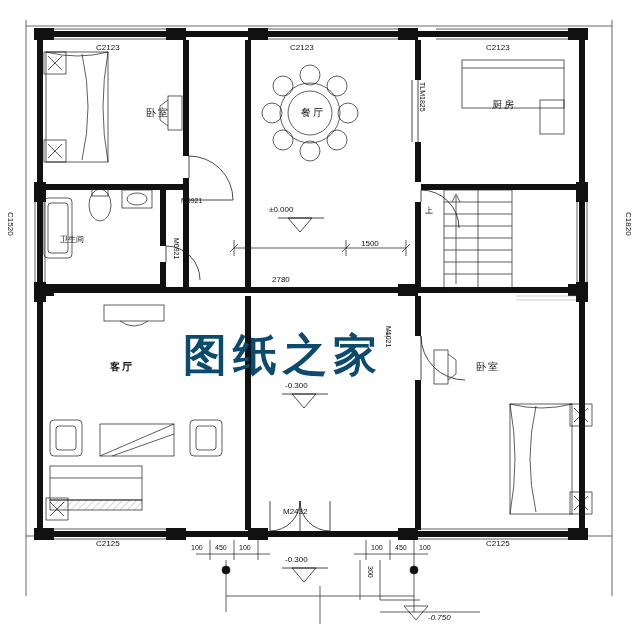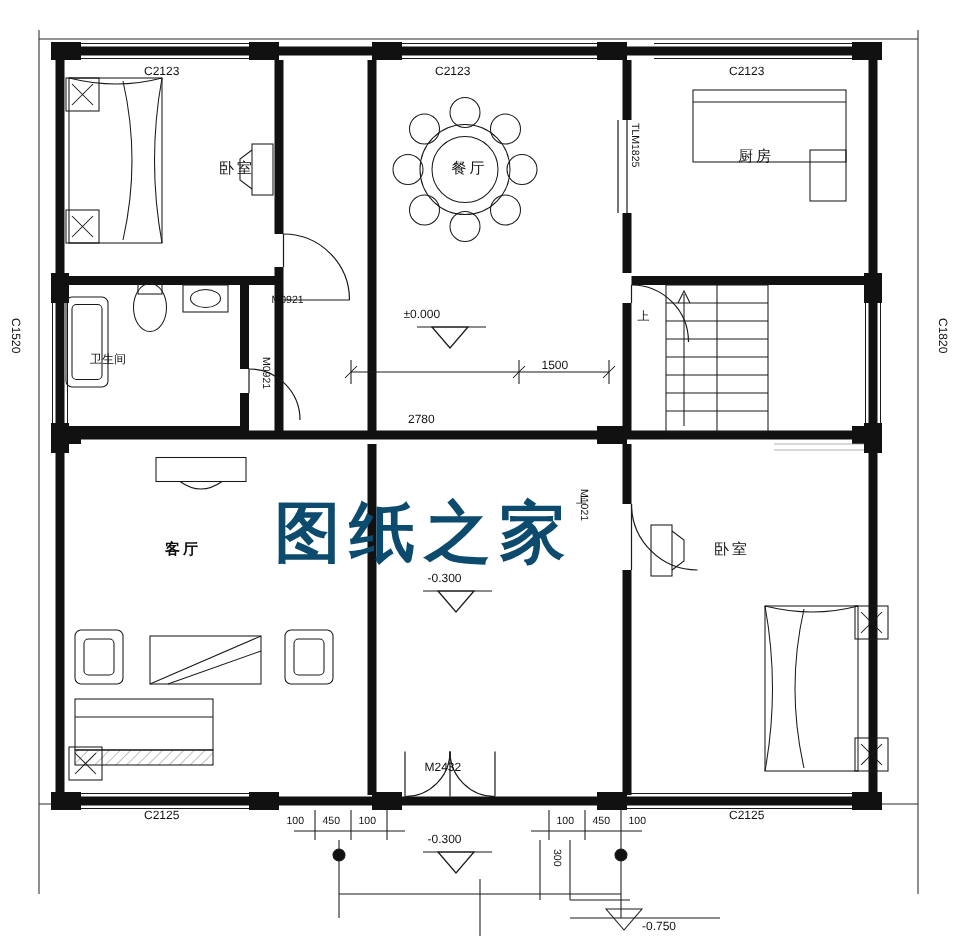--- a/index.html
+++ b/index.html
@@ -303,21 +303,21 @@
 
 <div class="lbl tiny" style="left:181px;top:197px;">M0921</div>
 <div class="lbl tiny rot" style="left:180px;top:238px;transform:rotate(90deg);">M0921</div>
 <div class="lbl tiny rot" style="left:426px;top:82px;transform:rotate(90deg);">TLM1825</div>
 <div class="lbl small" style="left:283px;top:508px;">M2432</div>
 <div class="lbl tiny rot" style="left:392px;top:326px;transform:rotate(90deg);">M1021</div>
 
 <div class="lbl small" style="left:269px;top:206px;">±0.000</div>
 <div class="lbl small" style="left:285px;top:382px;">-0.300</div>
 <div class="lbl small" style="left:285px;top:556px;">-0.300</div>
-<div class="lbl small" style="left:428px;top:614px;">-0.750</div>
+<div class="lbl small" style="left:428px;top:614px;font-style:italic;">-0.750</div>
 
 <div class="lbl small" style="left:272px;top:240px;margin-top:36px;">2780</div>
 <div class="lbl small" style="left:361px;top:240px;">1500</div>
 <div class="lbl tiny" style="left:191px;top:544px;">100</div>
 <div class="lbl tiny" style="left:215px;top:544px;">450</div>
 <div class="lbl tiny" style="left:239px;top:544px;">100</div>
 <div class="lbl tiny" style="left:371px;top:544px;">100</div>
 <div class="lbl tiny" style="left:395px;top:544px;">450</div>
 <div class="lbl tiny" style="left:419px;top:544px;">100</div>
 <div class="lbl tiny rot" style="left:374px;top:566px;transform:rotate(90deg);">300</div>

